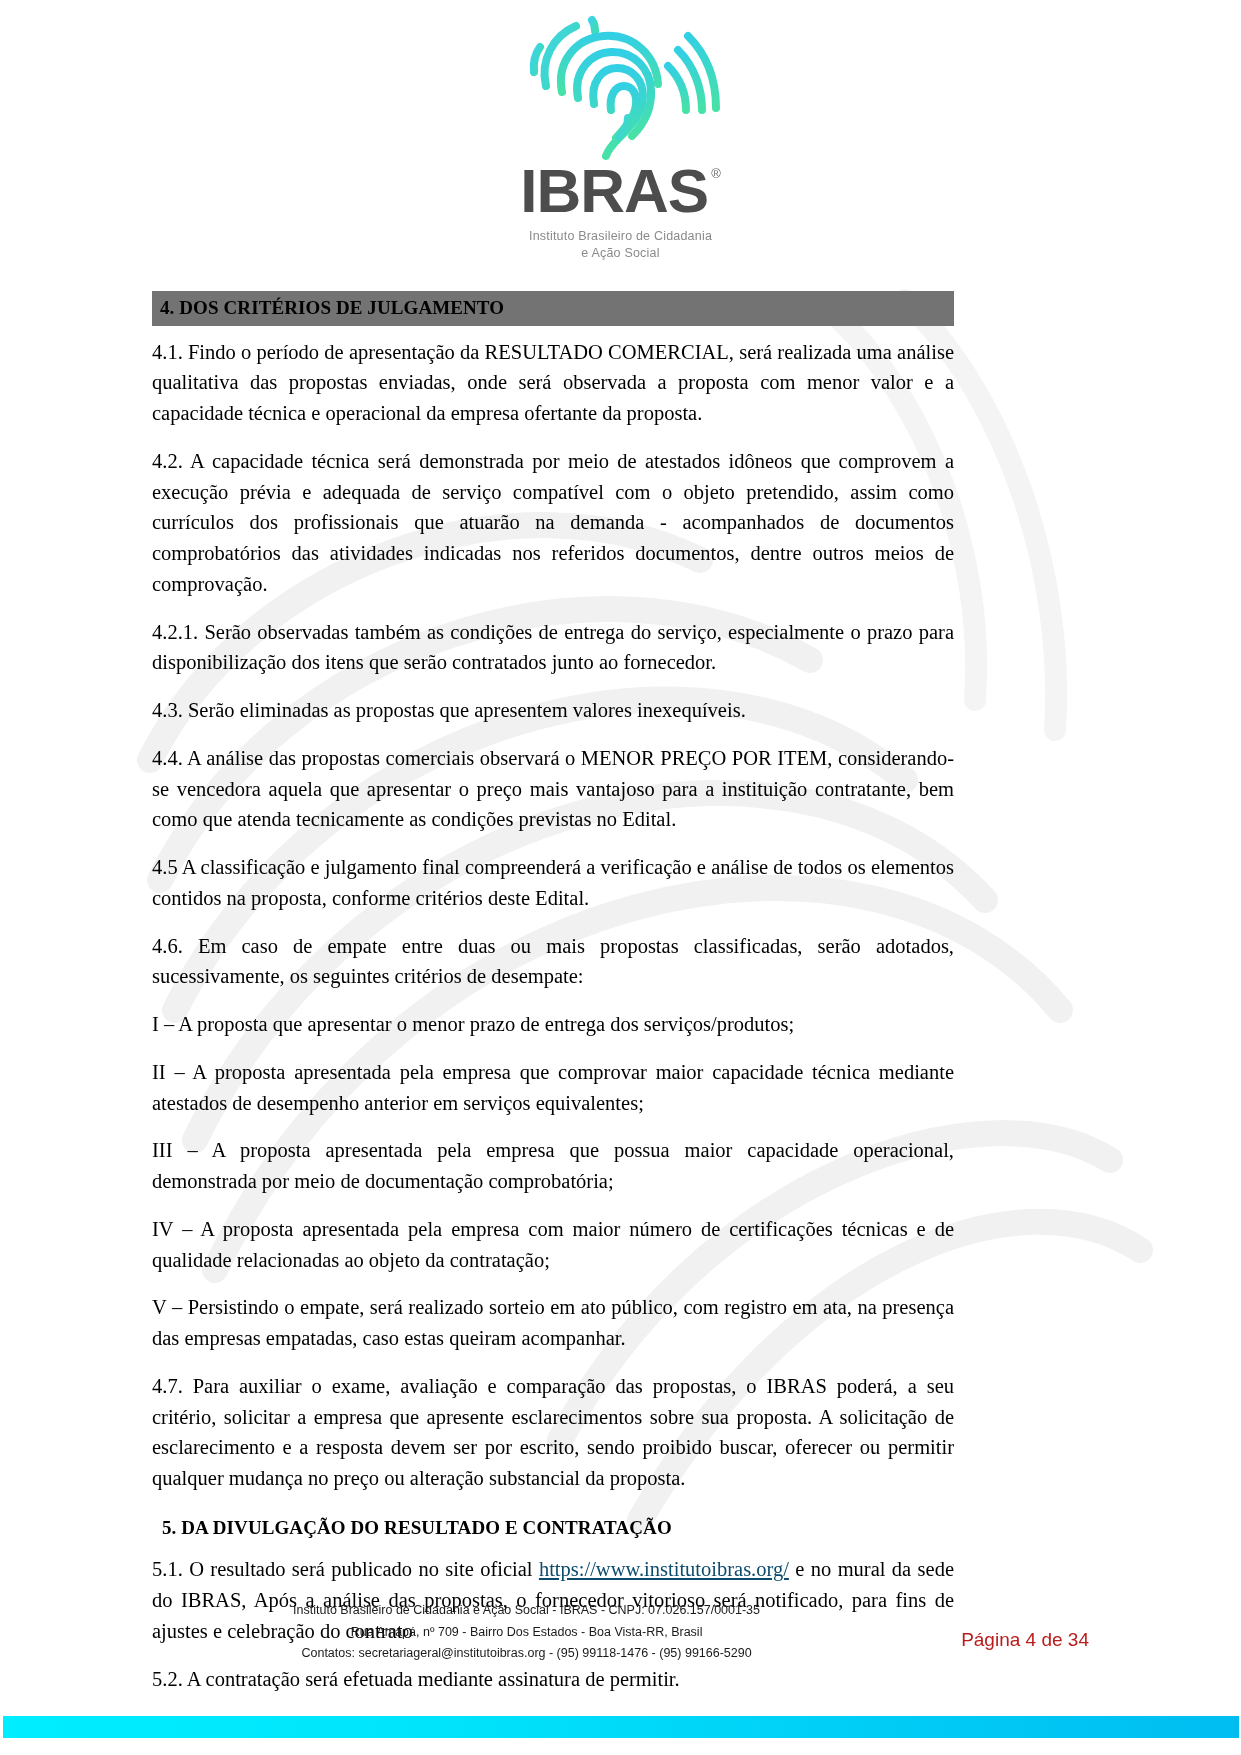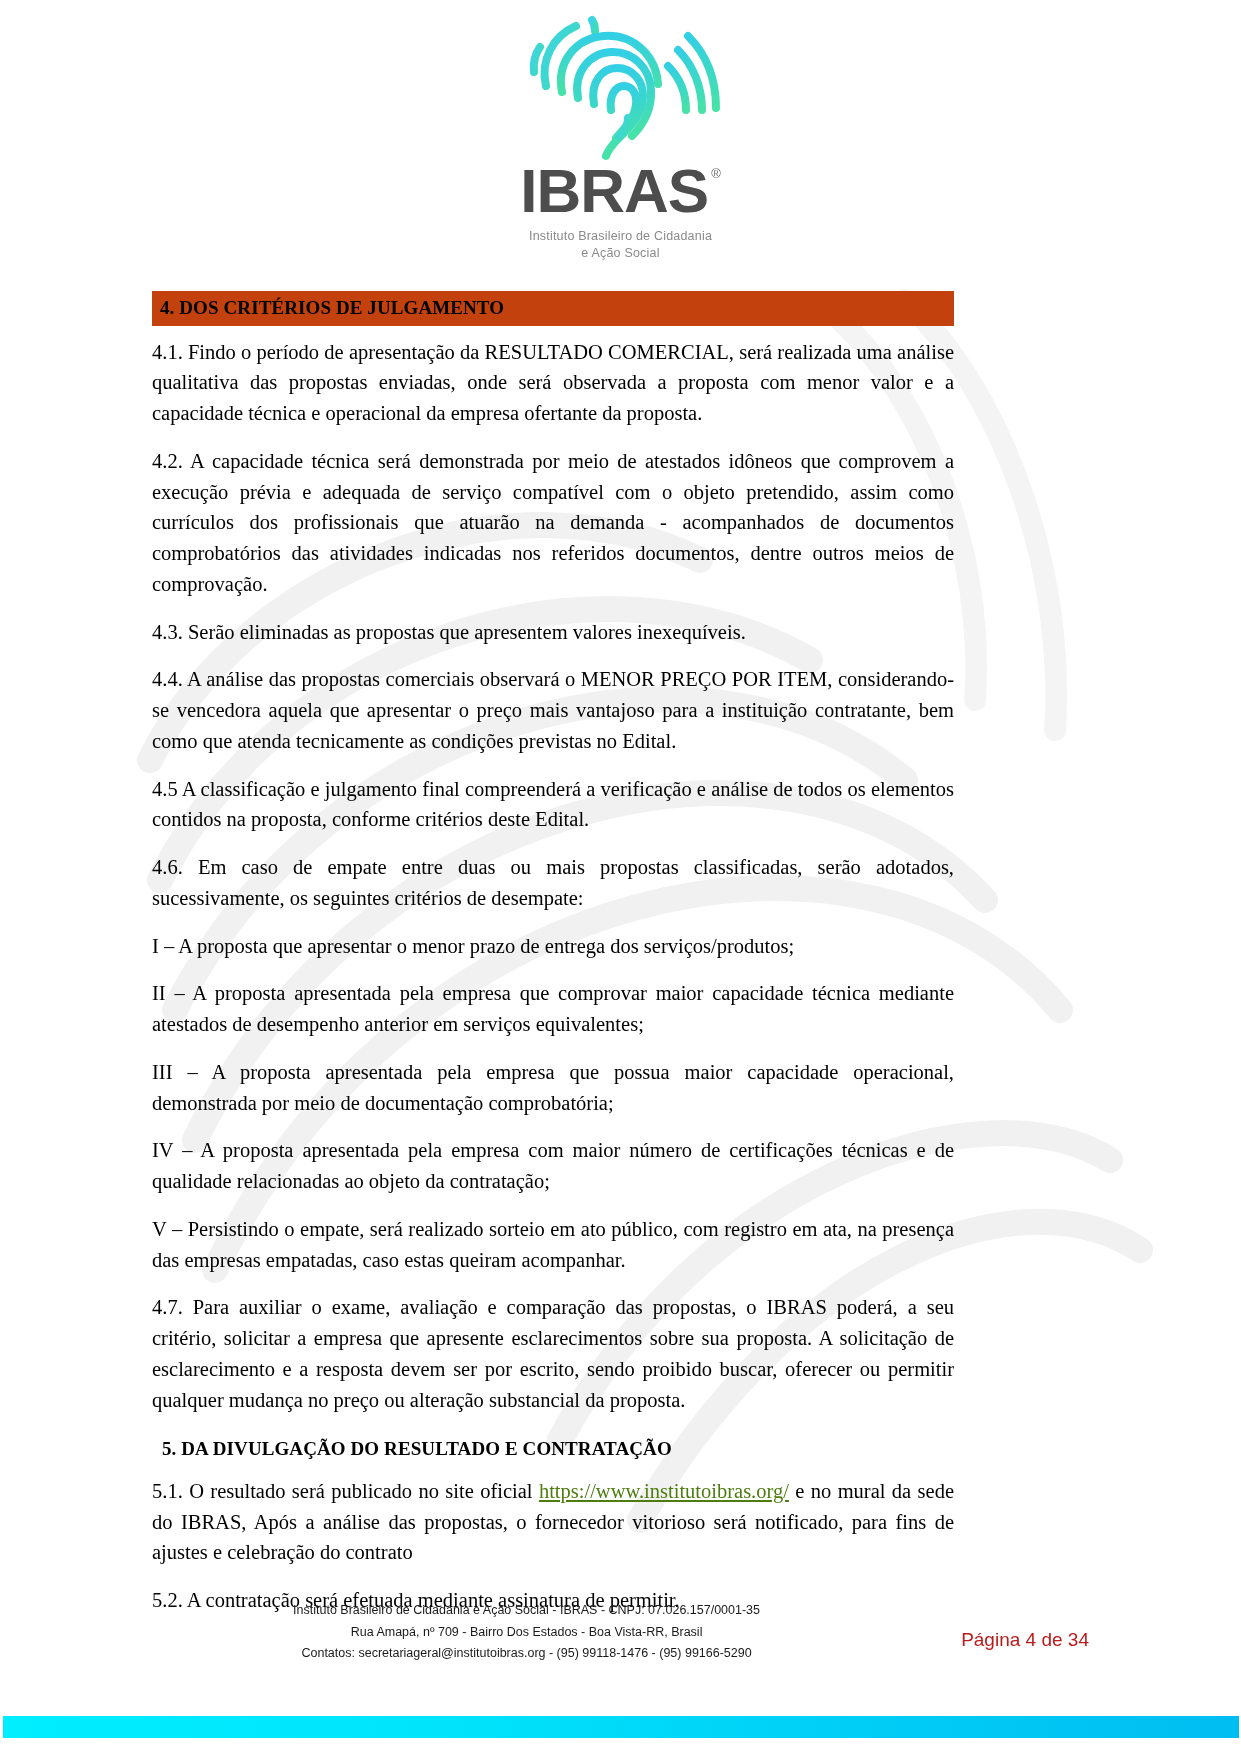--- a/index.html
+++ b/index.html
@@ -76,21 +76,21 @@
 
   
   #doc-body {
     position: absolute;
     left: 152px;
     top: 291px;
     width: 802px;
   }
 
   .section-head {
-    background: #c2410c;
+    background: #737373;
     font-weight: bold;
     font-size: 19px;
     line-height: 1.5;
     padding: 3px 6px 3px 8px;
     margin: 0 0 11px 0;
     letter-spacing: .1px;
   }
   .section-head.plain {
     background: transparent;
     padding-left: 10px;
@@ -102,21 +102,21 @@
     margin: 0 0 17px 0;
     font-size: 20.5px;
     line-height: 1.5;
     text-align: justify;
     text-justify: inter-word;
     hyphens: none;
   }
   p.para:last-child { margin-bottom: 0; }
   b, .b { font-weight: normal; }
   a.doclink {
-    color: #4d7c0f;
+    color: #0c4a6e;
   }
 
   
   #footer {
     position: absolute;
     left: 152px;
     right: 152px;
     top: 1600px;
     z-index: 2;
     display: flex;
@@ -222,20 +222,21 @@
   </div>
 
   <div id="doc-body">
 
     <h2 class="section-head">4. DOS CRITÉRIOS DE JULGAMENTO</h2>
 
     <p class="para"><b>4.1.</b><span> Findo o período de apresentação da </span><b>RESULTADO COMERCIAL</b><span>, será realizada uma análise qualitativa das propostas enviadas, onde será observada a proposta com menor valor e a capacidade técnica e operacional da empresa ofertante da proposta.</span></p>
 
     <p class="para"><b>4.2.</b><span> A capacidade técnica será demonstrada por meio de atestados idôneos que comprovem a execução prévia e adequada de serviço compatível com o objeto pretendido, assim como currículos dos profissionais que atuarão na demanda - acompanhados de documentos comprobatórios das atividades indicadas nos referidos documentos, dentre outros meios de comprovação.</span></p>
 
+    <p class="para"><b>4.2.1.</b><span> Serão observadas também as condições de entrega do serviço, especialmente o prazo para disponibilização dos itens que serão contratados junto ao fornecedor.</span></p>
 
     <p class="para"><b>4.3.</b><span> Serão eliminadas as propostas que apresentem valores inexequíveis.</span></p>
 
     <p class="para"><b>4.4.</b><span> A análise das propostas comerciais observará o </span><b>MENOR PREÇO POR ITEM</b><span>, considerando-se vencedora aquela que apresentar o preço mais vantajoso para a instituição contratante, bem como que atenda tecnicamente as condições previstas no Edital.</span></p>
 
     <p class="para"><b>4.5</b><span> A classificação e julgamento final compreenderá a verificação e análise de todos os elementos contidos na proposta, conforme critérios deste Edital.</span></p>
 
     <p class="para"><b>4.6.</b><span> Em caso de empate entre duas ou mais propostas classificadas, serão adotados, sucessivamente, os seguintes critérios de desempate:</span></p>
 
     <p class="para">I – A proposta que apresentar o menor prazo de entrega dos serviços/produtos;</p>

